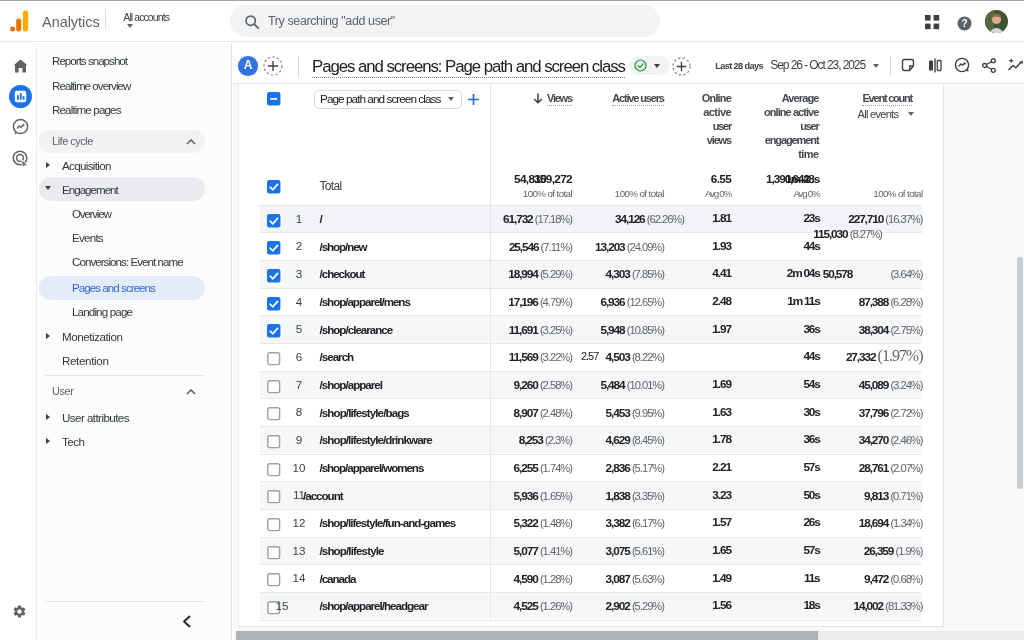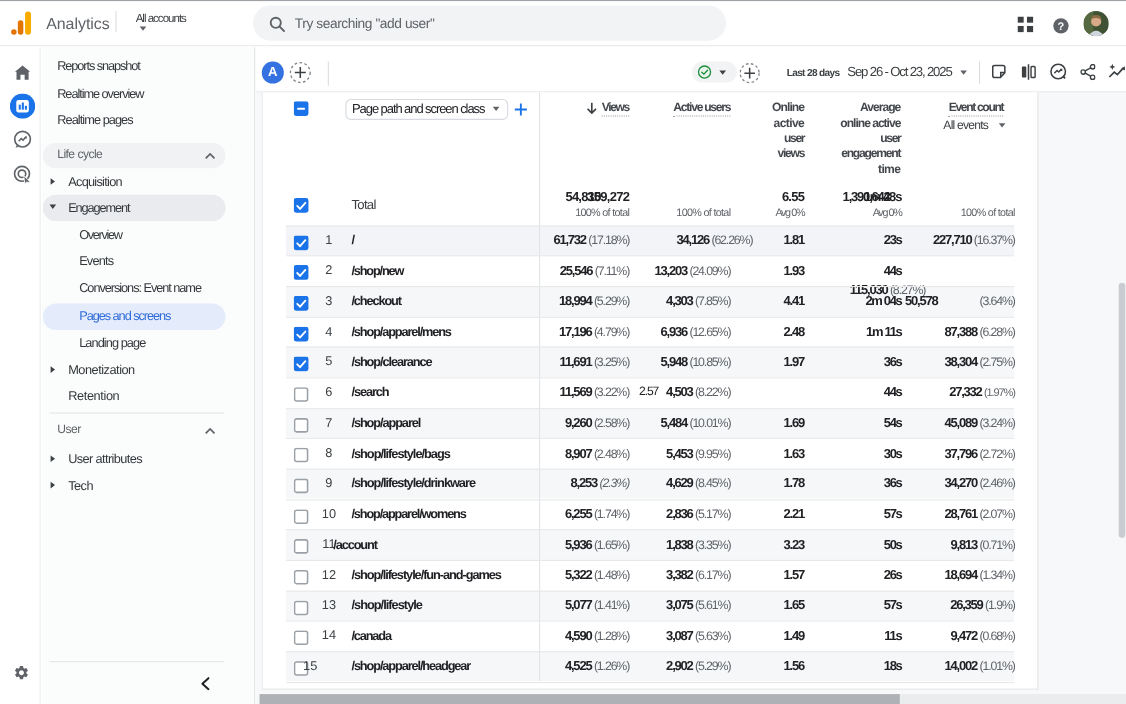--- a/index.html
+++ b/index.html
@@ -117,20 +117,21 @@
       <path d="M7.5 1.5 L2 6.5 L7.5 11.5" fill="none" stroke="#202124" stroke-width="1.8" stroke-linecap="round" stroke-linejoin="round"></path>
     </svg>
 <div class="abs" style="left:232.8px;top:42.8px;width:791.2px;height:597.2px;background:#f7f8f9;"></div>
 <div class="abs" style="left:232.8px;top:42.8px;width:791.2px;height:40.8px;background:#fff;border-bottom:1.3px solid #e7e8ea;"></div>
 <div class="abs" style="left:238.3px;top:56.3px;width:19.5px;height:19.5px;border-radius:50%;background:#3372e0;color:#fff;font-size:12px;font-weight:bold;text-align:center;line-height:19.5px;">A</div>
 <svg class="abs" style="left:262.7px;top:56.3px;" width="20" height="20" viewBox="0 0 20 20">
       <circle cx="10" cy="10" r="9" fill="none" stroke="#80868b" stroke-width="1.2" stroke-dasharray="2.4,2.2"></circle>
       <path d="M10 5 V15 M5 10 H15" stroke="#3c4043" stroke-width="1.4"></path>
     </svg>
 <div class="abs" style="left:298px;top:55.5px;width:1px;height:22px;background:#dadce0;"></div>
+<div class="abs" style="left:312.0px;top:57.0px;font-size:16.8px;font-weight:400;color:#202124;letter-spacing:-1.05px;white-space:pre;line-height:19.3px;border-bottom:1.5px dotted #80868b;padding-bottom:0.5px;">Pages and screens: Page path and screen class</div>
 <div class="abs" style="left:629px;top:56.3px;width:41px;height:18.8px;background:#f1f3f4;border-radius:10px;"></div>
 <svg class="abs" style="left:633.8px;top:59.2px;" width="13" height="13" viewBox="0 0 13 13">
       <circle cx="6.5" cy="6.5" r="5.5" fill="#e6f4ea" stroke="#1e8e3e" stroke-width="1.2"></circle>
       <path d="M4 6.6 L5.9 8.4 L9.2 4.8" fill="none" stroke="#1e8e3e" stroke-width="1.2" stroke-linecap="round"></path>
     </svg>
 <div class="tri-d" style="left:653.5px;top:63.5px;border-top-color:#3c4043;"></div>
 <svg class="abs" style="left:672.3px;top:57px;" width="19" height="19" viewBox="0 0 19 19">
       <circle cx="9.5" cy="9.5" r="8.6" fill="none" stroke="#80868b" stroke-width="1.2" stroke-dasharray="2.4,2.2"></circle>
       <path d="M9.5 4.7 V14.3 M4.7 9.5 H14.3" stroke="#3c4043" stroke-width="1.4"></path>
     </svg>
@@ -231,21 +232,21 @@
 <div class="abs" style="left:669.5px;top:212.0px;width:150px;text-align:right;font-size:11.8px;font-weight:700;color:#202124;letter-spacing:-1.20px;white-space:pre;line-height:13.6px;">23s</div>
 <div class="sep" style="left:259.5px;top:232.3px;width:662px;"></div>
 <div class="cb" style="left:267.0px;top:241.4px;"><svg width="14" height="14" viewBox="0 0 14 14">
         <rect x="0" y="0" width="13.4" height="13.4" rx="2.2" fill="#1a73e8"></rect>
         <path d="M3.2 7.2 L5.8 9.8 L10.6 4.4" stroke="#fff" stroke-width="1.7" fill="none" stroke-linecap="round"></path>
       </svg></div>
 <div class="abs" style="left:289px;top:239.4px;width:20px;text-align:center;font-size:11.6px;color:#3c4043;">2</div>
 <div class="abs" style="left:319.5px;top:239.7px;font-size:11.6px;font-weight:700;color:#202124;letter-spacing:-1.07px;white-space:pre;line-height:13.3px;">/shop/new</div>
 <div class="abs" style="left:422.0px;top:239.7px;width:150px;text-align:right;white-space:pre;line-height:12.7px;"><span style="font-size:11.8px;font-weight:700;color:#202124;letter-spacing:-1.10px;">25,546 </span><span style="font-size:11.2px;font-weight:400;color:#5f6368;letter-spacing:-0.99px;">(7.11%)</span></div>
 <div class="abs" style="left:514.0px;top:239.7px;width:150px;text-align:right;white-space:pre;line-height:12.7px;"><span style="font-size:11.8px;font-weight:700;color:#202124;letter-spacing:-1.10px;">13,203 </span><span style="font-size:11.2px;font-weight:400;color:#5f6368;letter-spacing:-1.02px;">(24.09%)</span></div>
-<div class="abs" style="left:772.5px;top:257px;width:150px;text-align:left;white-space:pre;line-height:12.7px;"><span style="font-size:11.8px;font-weight:700;color:#202124;letter-spacing:-1.10px;">115,030 </span><span style="font-size:11.2px;font-weight:400;color:#5f6368;letter-spacing:-1.01px;">(8.27%)</span></div>
+<div class="abs" style="left:772.5px;top:227px;width:150px;text-align:center;white-space:pre;line-height:12.7px;"><span style="font-size:11.8px;font-weight:700;color:#202124;letter-spacing:-1.10px;">115,030 </span><span style="font-size:11.2px;font-weight:400;color:#5f6368;letter-spacing:-1.01px;">(8.27%)</span></div>
 <div class="abs" style="left:581.0px;top:239.7px;width:150px;text-align:right;font-size:11.8px;font-weight:700;color:#202124;letter-spacing:-1.05px;white-space:pre;line-height:13.6px;">1.93</div>
 <div class="abs" style="left:669.5px;top:239.7px;width:150px;text-align:right;font-size:11.8px;font-weight:700;color:#202124;letter-spacing:-1.20px;white-space:pre;line-height:13.6px;">44s</div>
 <div class="sep" style="left:259.5px;top:260.0px;width:662px;"></div>
 <div class="cb" style="left:267.0px;top:269.0px;"><svg width="14" height="14" viewBox="0 0 14 14">
         <rect x="0" y="0" width="13.4" height="13.4" rx="2.2" fill="#1a73e8"></rect>
         <path d="M3.2 7.2 L5.8 9.8 L10.6 4.4" stroke="#fff" stroke-width="1.7" fill="none" stroke-linecap="round"></path>
       </svg></div>
 <div class="abs" style="left:289px;top:267.0px;width:20px;text-align:center;font-size:11.6px;color:#3c4043;">3</div>
 <div class="abs" style="left:319.5px;top:267.3px;font-size:11.6px;font-weight:700;color:#202124;letter-spacing:-1.02px;white-space:pre;line-height:13.3px;">/checkout</div>
 <div class="abs" style="left:422.0px;top:267.3px;width:150px;text-align:right;white-space:pre;line-height:12.7px;"><span style="font-size:11.8px;font-weight:700;color:#202124;letter-spacing:-1.10px;">18,994 </span><span style="font-size:11.2px;font-weight:400;color:#5f6368;letter-spacing:-1.01px;">(5.29%)</span></div>
@@ -278,21 +279,21 @@
 <div class="abs" style="left:581.0px;top:322.6px;width:150px;text-align:right;font-size:11.8px;font-weight:700;color:#202124;letter-spacing:-1.05px;white-space:pre;line-height:13.6px;">1.97</div>
 <div class="abs" style="left:669.5px;top:322.6px;width:150px;text-align:right;font-size:11.8px;font-weight:700;color:#202124;letter-spacing:-1.20px;white-space:pre;line-height:13.6px;">36s</div>
 <div class="sep" style="left:259.5px;top:342.9px;width:662px;"></div>
 <div class="cb" style="left:267.0px;top:352.0px;"><svg width="14" height="14" viewBox="0 0 14 14">
         <rect x="0.8" y="0.8" width="11.8" height="11.8" rx="1.8" fill="#fff" stroke="#9aa0a6" stroke-width="1.4"></rect>
       </svg></div>
 <div class="abs" style="left:289px;top:350.0px;width:20px;text-align:center;font-size:11.6px;color:#3c4043;">6</div>
 <div class="abs" style="left:319.5px;top:350.3px;font-size:11.6px;font-weight:700;color:#202124;letter-spacing:-0.99px;white-space:pre;line-height:13.3px;">/search</div>
 <div class="abs" style="left:422.0px;top:350.3px;width:150px;text-align:right;white-space:pre;line-height:12.7px;"><span style="font-size:11.8px;font-weight:700;color:#202124;letter-spacing:-1.08px;">11,569 </span><span style="font-size:11.2px;font-weight:400;color:#5f6368;letter-spacing:-1.01px;">(3.22%)</span></div>
 <div class="abs" style="left:514.0px;top:350.3px;width:150px;text-align:right;white-space:pre;line-height:12.7px;"><span style="font-size:11.8px;font-weight:700;color:#202124;letter-spacing:-1.08px;">4,503 </span><span style="font-size:11.2px;font-weight:400;color:#5f6368;letter-spacing:-1.01px;">(8.22%)</span></div>
-<div class="abs" style="left:772.5px;top:350.3px;width:150px;text-align:right;white-space:pre;line-height:12.7px;"><span style="font-size:11.8px;font-weight:700;color:#202124;letter-spacing:-1.10px;">27,332 </span><span style="font-size:10px;font-weight:400;color:#5f6368;letter-spacing:-1.01px;">(1.97%)</span></div>
+<div class="abs" style="left:772.5px;top:350.3px;width:150px;text-align:right;white-space:pre;line-height:12.7px;"><span style="font-size:11.8px;font-weight:700;color:#202124;letter-spacing:-1.10px;">27,332 </span><span style="font-size:16px;font-weight:400;color:#5f6368;letter-spacing:-1.01px;font-family:Liberation Serif, serif;">(1.97%)</span></div>
 <div class="abs" style="left:581.0px;top:350.3px;width:150px;text-align:left;font-size:11px;font-weight:400;color:#202124;letter-spacing:-1.05px;white-space:pre;line-height:13.6px;">2.57</div>
 <div class="abs" style="left:669.5px;top:350.3px;width:150px;text-align:right;font-size:11.8px;font-weight:700;color:#202124;letter-spacing:-1.20px;white-space:pre;line-height:13.6px;">44s</div>
 <div class="sep" style="left:259.5px;top:370.6px;width:662px;"></div>
 <div class="cb" style="left:267.0px;top:379.6px;"><svg width="14" height="14" viewBox="0 0 14 14">
         <rect x="0.8" y="0.8" width="11.8" height="11.8" rx="1.8" fill="#fff" stroke="#9aa0a6" stroke-width="1.4"></rect>
       </svg></div>
 <div class="abs" style="left:289px;top:377.6px;width:20px;text-align:center;font-size:11.6px;color:#3c4043;">7</div>
 <div class="abs" style="left:319.5px;top:377.9px;font-size:11.6px;font-weight:700;color:#202124;letter-spacing:-0.99px;white-space:pre;line-height:13.3px;">/shop/apparel</div>
 <div class="abs" style="left:422.0px;top:377.9px;width:150px;text-align:right;white-space:pre;line-height:12.7px;"><span style="font-size:11.8px;font-weight:700;color:#202124;letter-spacing:-1.08px;padding-left:27px;">9,260 </span><span style="font-size:11.2px;font-weight:400;color:#5f6368;letter-spacing:-1.01px;">(2.58%)</span></div>
 <div class="abs" style="left:514.0px;top:377.9px;width:150px;text-align:right;white-space:pre;line-height:12.7px;"><span style="font-size:11.8px;font-weight:700;color:#202124;letter-spacing:-1.08px;">5,484 </span><span style="font-size:11.2px;font-weight:400;color:#5f6368;letter-spacing:-1.02px;">(10.01%)</span></div>
@@ -309,21 +310,21 @@
 <div class="abs" style="left:514.0px;top:405.6px;width:150px;text-align:right;white-space:pre;line-height:12.7px;"><span style="font-size:11.8px;font-weight:700;color:#202124;letter-spacing:-1.08px;">5,453 </span><span style="font-size:11.2px;font-weight:400;color:#5f6368;letter-spacing:-1.01px;">(9.95%)</span></div>
 <div class="abs" style="left:772.5px;top:405.6px;width:150px;text-align:right;white-space:pre;line-height:12.7px;"><span style="font-size:11.8px;font-weight:700;color:#202124;letter-spacing:-1.10px;">37,796 </span><span style="font-size:11.2px;font-weight:400;color:#5f6368;letter-spacing:-1.01px;">(2.72%)</span></div>
 <div class="abs" style="left:581.0px;top:405.6px;width:150px;text-align:right;font-size:11.8px;font-weight:700;color:#202124;letter-spacing:-1.05px;white-space:pre;line-height:13.6px;">1.63</div>
 <div class="abs" style="left:669.5px;top:405.6px;width:150px;text-align:right;font-size:11.8px;font-weight:700;color:#202124;letter-spacing:-1.20px;white-space:pre;line-height:13.6px;">30s</div>
 <div class="sep" style="left:259.5px;top:425.9px;width:662px;"></div>
 <div class="cb" style="left:267.0px;top:434.9px;"><svg width="14" height="14" viewBox="0 0 14 14">
         <rect x="0.8" y="0.8" width="11.8" height="11.8" rx="1.8" fill="#fff" stroke="#9aa0a6" stroke-width="1.4"></rect>
       </svg></div>
 <div class="abs" style="left:289px;top:432.9px;width:20px;text-align:center;font-size:11.6px;color:#3c4043;">9</div>
 <div class="abs" style="left:319.5px;top:433.2px;font-size:11.6px;font-weight:700;color:#202124;letter-spacing:-0.92px;white-space:pre;line-height:13.3px;">/shop/lifestyle/drinkware</div>
-<div class="abs" style="left:422.0px;top:433.2px;width:150px;text-align:right;white-space:pre;line-height:12.7px;"><span style="font-size:11.8px;font-weight:700;color:#202124;letter-spacing:-1.08px;">8,253 </span><span style="font-size:11.2px;font-weight:400;color:#5f6368;letter-spacing:-0.99px;font-style:italic;">(2.3%)</span></div>
+<div class="abs" style="left:422.0px;top:433.2px;width:150px;text-align:right;white-space:pre;line-height:12.7px;"><span style="font-size:11.8px;font-weight:700;color:#202124;letter-spacing:-1.08px;">8,253 </span><span style="font-size:11.2px;font-weight:400;color:#5f6368;letter-spacing:-0.99px;">(2.3%)</span></div>
 <div class="abs" style="left:514.0px;top:433.2px;width:150px;text-align:right;white-space:pre;line-height:12.7px;"><span style="font-size:11.8px;font-weight:700;color:#202124;letter-spacing:-1.08px;">4,629 </span><span style="font-size:11.2px;font-weight:400;color:#5f6368;letter-spacing:-1.01px;">(8.45%)</span></div>
 <div class="abs" style="left:772.5px;top:433.2px;width:150px;text-align:right;white-space:pre;line-height:12.7px;"><span style="font-size:11.8px;font-weight:700;color:#202124;letter-spacing:-1.10px;">34,270 </span><span style="font-size:11.2px;font-weight:400;color:#5f6368;letter-spacing:-1.01px;">(2.46%)</span></div>
 <div class="abs" style="left:581.0px;top:433.2px;width:150px;text-align:right;font-size:11.8px;font-weight:700;color:#202124;letter-spacing:-1.05px;white-space:pre;line-height:13.6px;">1.78</div>
 <div class="abs" style="left:669.5px;top:433.2px;width:150px;text-align:right;font-size:11.8px;font-weight:700;color:#202124;letter-spacing:-1.20px;white-space:pre;line-height:13.6px;">36s</div>
 <div class="sep" style="left:259.5px;top:453.5px;width:662px;"></div>
 <div class="cb" style="left:267.0px;top:462.6px;"><svg width="14" height="14" viewBox="0 0 14 14">
         <rect x="0.8" y="0.8" width="11.8" height="11.8" rx="1.8" fill="#fff" stroke="#9aa0a6" stroke-width="1.4"></rect>
       </svg></div>
 <div class="abs" style="left:289px;top:460.6px;width:20px;text-align:center;font-size:11.6px;color:#3c4043;">10</div>
 <div class="abs" style="left:319.5px;top:460.9px;font-size:11.6px;font-weight:700;color:#202124;letter-spacing:-1.06px;white-space:pre;line-height:13.3px;">/shop/apparel/womens</div>
@@ -377,19 +378,19 @@
 <div class="abs" style="left:581.0px;top:571.5px;width:150px;text-align:right;font-size:11.8px;font-weight:700;color:#202124;letter-spacing:-1.05px;white-space:pre;line-height:13.6px;">1.49</div>
 <div class="abs" style="left:669.5px;top:571.5px;width:150px;text-align:right;font-size:11.8px;font-weight:700;color:#202124;letter-spacing:-1.16px;white-space:pre;line-height:13.6px;">11s</div>
 <div class="sep" style="left:259.5px;top:591.8px;width:662px;"></div>
 <div class="cb" style="left:267.0px;top:600.8px;"><svg width="14" height="14" viewBox="0 0 14 14">
         <rect x="0.8" y="0.8" width="11.8" height="11.8" rx="1.8" fill="#fff" stroke="#9aa0a6" stroke-width="1.4"></rect>
       </svg></div>
 <div class="abs" style="left:272px;top:598.8px;width:20px;text-align:center;font-size:11.6px;color:#3c4043;">15</div>
 <div class="abs" style="left:319.5px;top:599.1px;font-size:11.6px;font-weight:700;color:#202124;letter-spacing:-1.01px;white-space:pre;line-height:13.3px;">/shop/apparel/headgear</div>
 <div class="abs" style="left:422.0px;top:599.1px;width:150px;text-align:right;white-space:pre;line-height:12.7px;"><span style="font-size:11.8px;font-weight:700;color:#202124;letter-spacing:-1.08px;">4,525 </span><span style="font-size:11.2px;font-weight:400;color:#5f6368;letter-spacing:-1.01px;">(1.26%)</span></div>
 <div class="abs" style="left:514.0px;top:599.1px;width:150px;text-align:right;white-space:pre;line-height:12.7px;"><span style="font-size:11.8px;font-weight:700;color:#202124;letter-spacing:-1.08px;">2,902 </span><span style="font-size:11.2px;font-weight:400;color:#5f6368;letter-spacing:-1.01px;">(5.29%)</span></div>
-<div class="abs" style="left:772.5px;top:599.1px;width:150px;text-align:right;white-space:pre;line-height:12.7px;"><span style="font-size:11.8px;font-weight:700;color:#202124;letter-spacing:-1.10px;">14,002 </span><span style="font-size:11.2px;font-weight:400;color:#5f6368;letter-spacing:-1.01px;">(1.01%)</span></div>
+<div class="abs" style="left:772.5px;top:599.1px;width:150px;text-align:right;white-space:pre;line-height:12.7px;"><span style="font-size:11.8px;font-weight:700;color:#202124;letter-spacing:-1.10px;">14,002 </span><span style="font-size:11.2px;font-weight:400;color:#5f6368;letter-spacing:-1.01px;">(81.33%)</span></div>
 <div class="abs" style="left:581.0px;top:599.1px;width:150px;text-align:right;font-size:11.8px;font-weight:700;color:#202124;letter-spacing:-1.05px;white-space:pre;line-height:13.6px;">1.56</div>
 <div class="abs" style="left:669.5px;top:599.1px;width:150px;text-align:right;font-size:11.8px;font-weight:700;color:#202124;letter-spacing:-1.20px;white-space:pre;line-height:13.6px;">18s</div>
 <div class="sep" style="left:259.5px;top:619.5px;width:662px;"></div>
 <div class="abs" style="left:236px;top:630.5px;width:788px;height:9.5px;background:#ebeced;"></div>
 <div class="abs" style="left:236px;top:630.5px;width:582px;height:9.5px;background:#aeb1b5;"></div>
 <div class="abs" style="left:1016.5px;top:257px;width:6px;height:232px;border-radius:3px;background:#c9ccd0;"></div>
 </div>
 </body></html>

